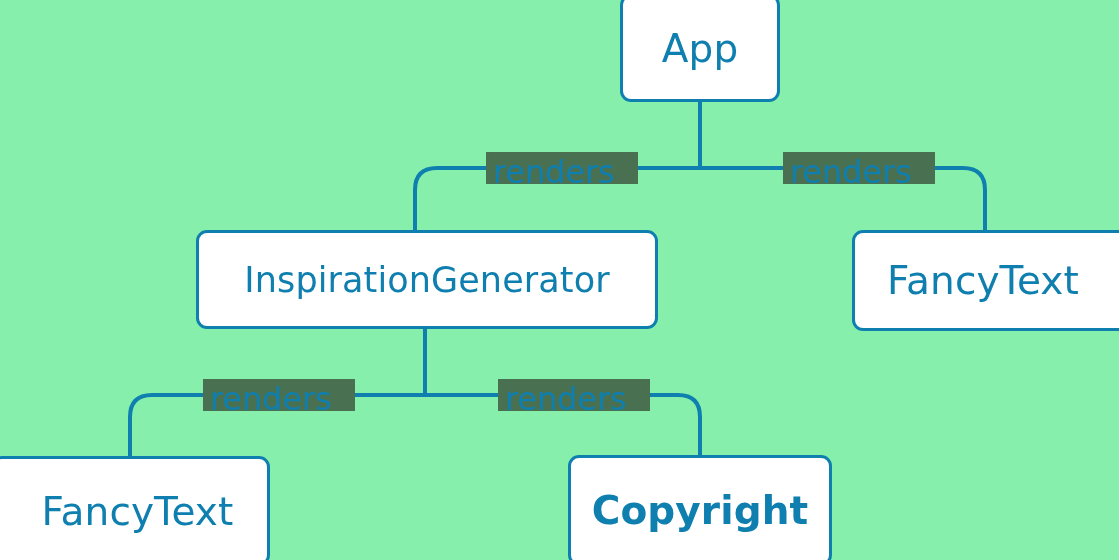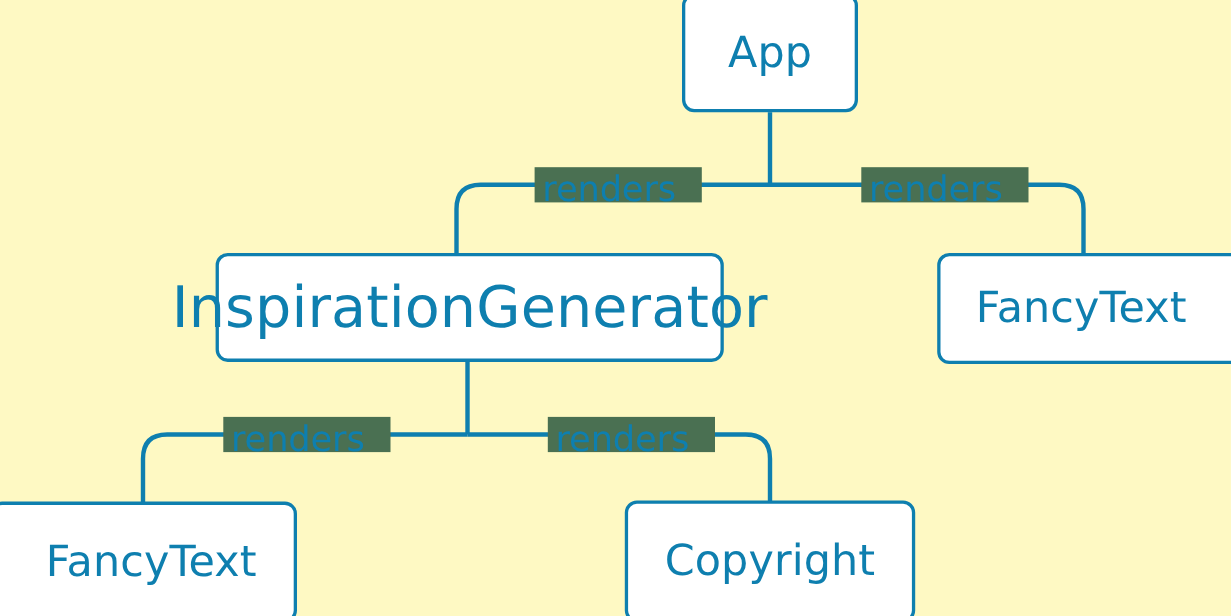--- a/index.html
+++ b/index.html
@@ -10,21 +10,21 @@
   body {
     width: 1119px;
     height: 560px;
     overflow: hidden;
     font-family: "DejaVu Sans", "Liberation Sans", sans-serif;
   }
   #diagram-root {
     position: relative;
     width: 1119px;
     height: 560px;
-    background: #fef9c3;
+    background: #86efac;
     overflow: hidden;
   }
   #edge-layer {
     position: absolute;
     left: 0;
     top: 0;
     width: 1119px;
     height: 560px;
   }
   .node {
@@ -51,30 +51,30 @@
     white-space: nowrap;
     z-index: 3;
     letter-spacing: -0.1px;
   }
 
   
   #node-app            { left: 620px; top: -6px;  width: 160px; height: 108px; }
   #node-app .node-label            { font-size: 39px; }
 
   #node-inspiration    { left: 196px; top: 230px; width: 462px; height: 99px; }
-  #node-inspiration .node-label    { font-size: 52px; }
+  #node-inspiration .node-label    { font-size: 35px; }
 
   #node-fancytext-right{ left: 852px; top: 230px; width: 278px; height: 101px; }
   #node-fancytext-right .node-label{ font-size: 39px; margin-right: 16px; }
 
   #node-fancytext-left { left: -9px;  top: 456px; width: 279px; height: 110px; }
   #node-fancytext-left .node-label { font-size: 39px; margin-left: 14px; }
 
   #node-copyright      { left: 568px; top: 455px; width: 264px; height: 111px; }
-  #node-copyright .node-label      { font-size: 39px; }
+  #node-copyright .node-label      { font-size: 39px; font-weight: bold; }
 
   
   #edge-label-app-inspiration      { left: 493px; top: 153px; }
   #edge-label-app-fancytext        { left: 790px; top: 153px; }
   #edge-label-insp-fancytext       { left: 210px; top: 380px; }
   #edge-label-insp-copyright       { left: 505px; top: 380px; }
 </style>
 </head>
 <body>
 

